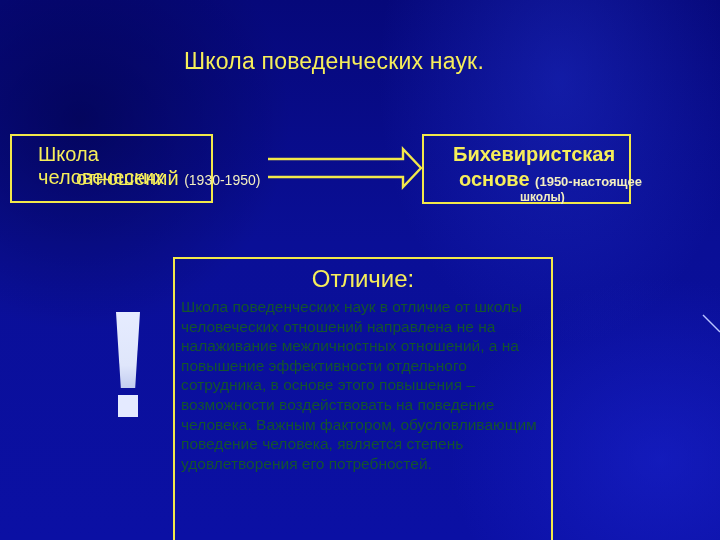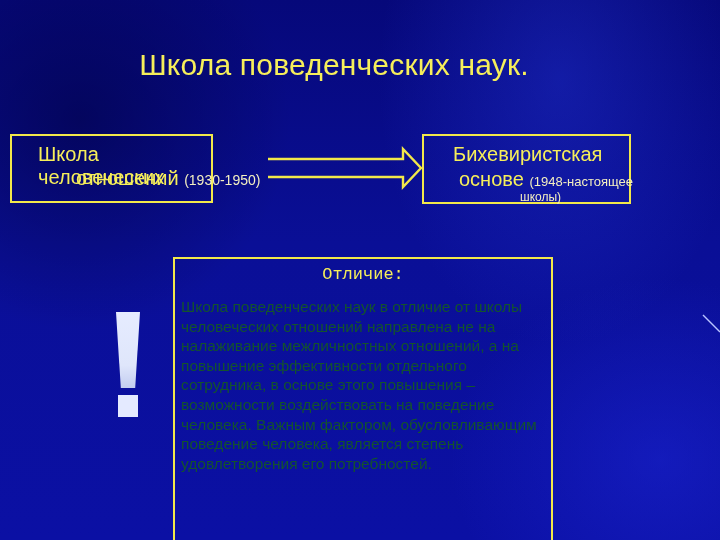--- a/index.html
+++ b/index.html
@@ -7,37 +7,37 @@
       width: 720px; height: 540px; overflow: hidden; position: relative;
       font-family: "Liberation Sans", sans-serif;
       background:
         radial-gradient(ellipse 260px 380px at 560px 80px, rgba(40,60,230,0.35), rgba(0,0,0,0) 70%),
         radial-gradient(ellipse 300px 300px at 80px 120px, rgba(0,0,60,0.55), rgba(0,0,0,0) 70%),
         radial-gradient(ellipse 300px 260px at 660px 460px, rgba(30,40,220,0.45), rgba(0,0,0,0) 70%),
         linear-gradient(180deg, #06087a 0%, #0a0f96 45%, #0b10a4 100%);
     }
     .title {
       position: absolute; left: 0; top: 48px; width: 668px; text-align: center;
-      font-size: 30px; color: #f6ee5a; letter-spacing: 0.2px;
+      font-size: 23px; color: #f6ee5a; letter-spacing: 0.2px;
     }
     .box {
       position: absolute; border: 2px solid #f2e84a; box-sizing: border-box;
       color: #f6ee5a;
     }
     .box-left { left: 10px; top: 134px; width: 203px; height: 69px; }
-    .box-right { left: 422px; top: 134px; width: 209px; height: 70px; }
+    .box-right { left: 422px; top: 134px; width: 209px; height: 70px; font-weight: bold; }
     .box-main { left: 173px; top: 257px; width: 380px; height: 295px; }
     .box-left .l1 { position: absolute; left: 26px; top: 7px; font-size: 20px; }
     .box-left .l2 { position: absolute; left: 64px; top: 31px; font-size: 20px; white-space: nowrap; }
     .small { font-size: 14px; color: #f3efc0; }
     .box-right .l1 { position: absolute; left: 29px; top: 7px; font-size: 20px; }
     .box-right .l2 { position: absolute; left: 35px; top: 32px; font-size: 20px; white-space: nowrap; }
     .box-right .l2 .small { font-size: 13px; }
     .box-right .l3 { position: absolute; left: 96px; top: 54px; font-size: 12px; color: #f3efc0; }
-    .main-heading { position: absolute; left: 0; width: 100%; top: 6px; text-align: center; font-size: 17px; font-family: Liberation Mono, monospace; }
+    .main-heading { position: absolute; left: 0; width: 100%; top: 6px; text-align: center; font-size: 24px; }
     .main-body {
       position: absolute; left: 6px; top: 38px; width: 362px;
       font-size: 15.5px; line-height: 19.6px; color: #14532d;
     }
     .arrow { position: absolute; left: 268px; top: 146px; }
     .excl { position: absolute; left: 116px; top: 312px; width: 24px; height: 106px; }
     .excl .bar {
       position: absolute; left: 0; top: 0; width: 24px; height: 76px;
       background: linear-gradient(180deg, #e6ecff 0%, #dfe6fb 70%, #c3cdf0 100%);
       clip-path: polygon(0 0, 100% 0, 80% 100%, 20% 100%);
@@ -59,21 +59,21 @@
 </div>
 
 <svg class="arrow" width="160" height="46" viewBox="0 0 160 46">
   <polyline points="0,13 135,13 135,3 153,22 135,41 135,31 0,31" fill="none" stroke="#f2e84a" stroke-width="2.4" stroke-linejoin="miter"></polyline>
 </svg>
 
 <div class="box box-right">
   <div class="l1">Бихевиристская</div>
   <div class="l2">
     <span>основе</span>
-    <span class="small">(1948-настоящее</span>
+    <span class="small">(1950-настоящее</span>
   </div>
   <div class="l3">школы)</div>
 </div>
 
 <div class="excl">
   <div class="bar"></div>
   <div class="dot"></div>
 </div>
 
 <div class="box box-main">

